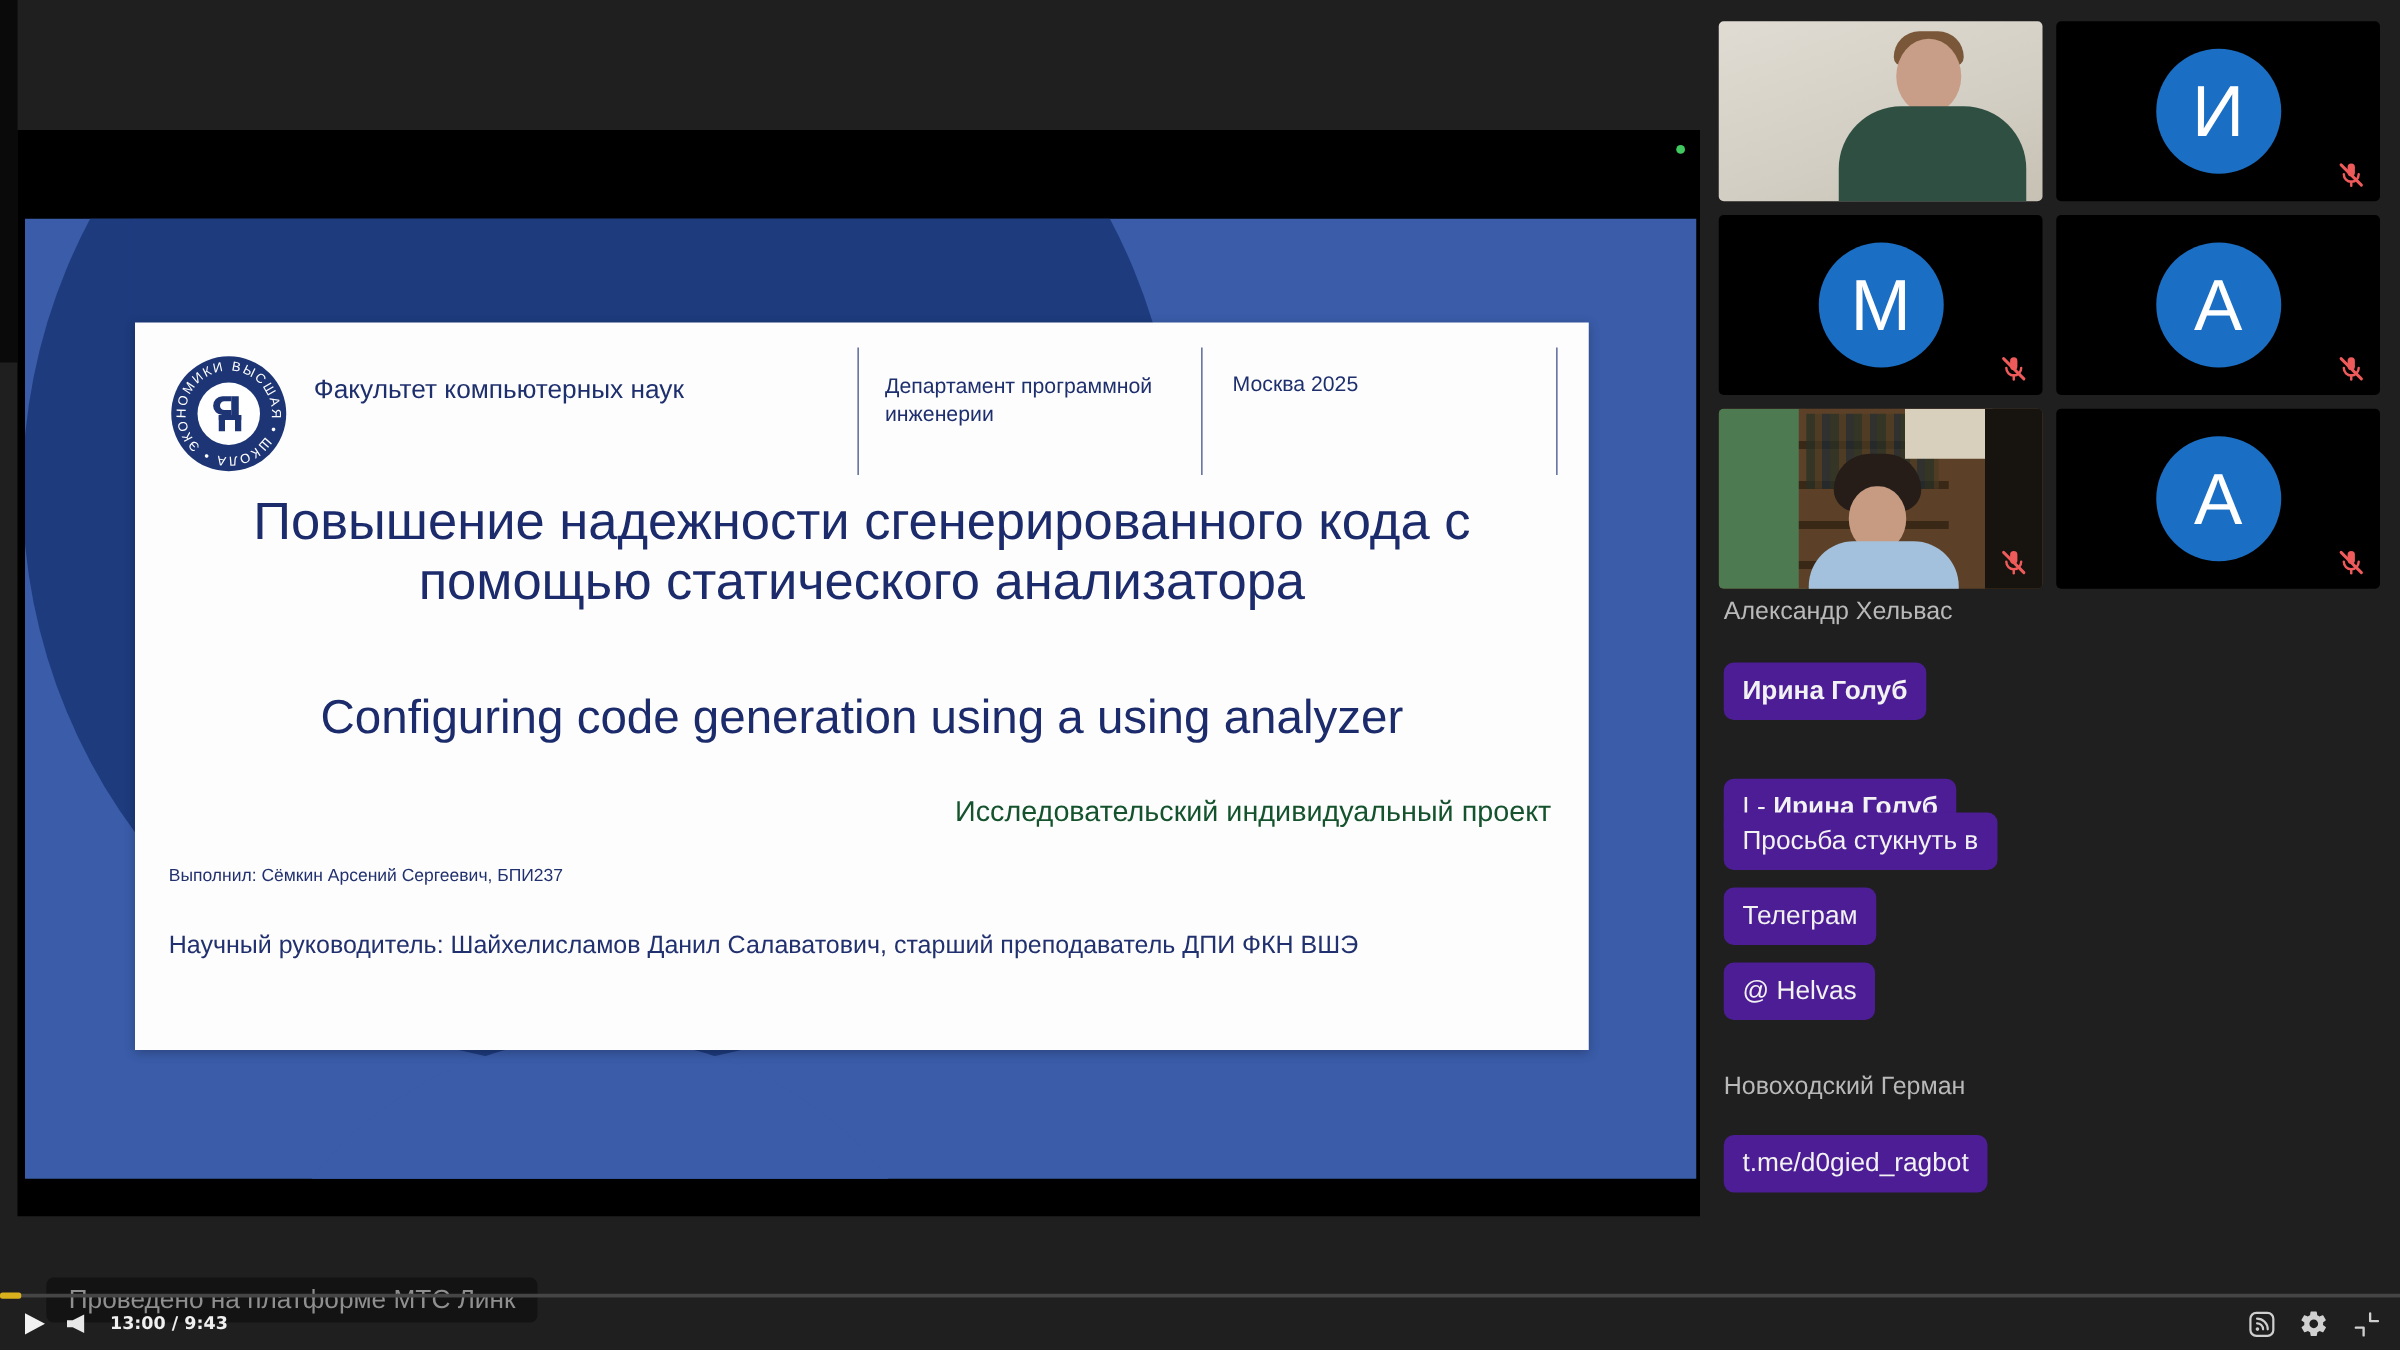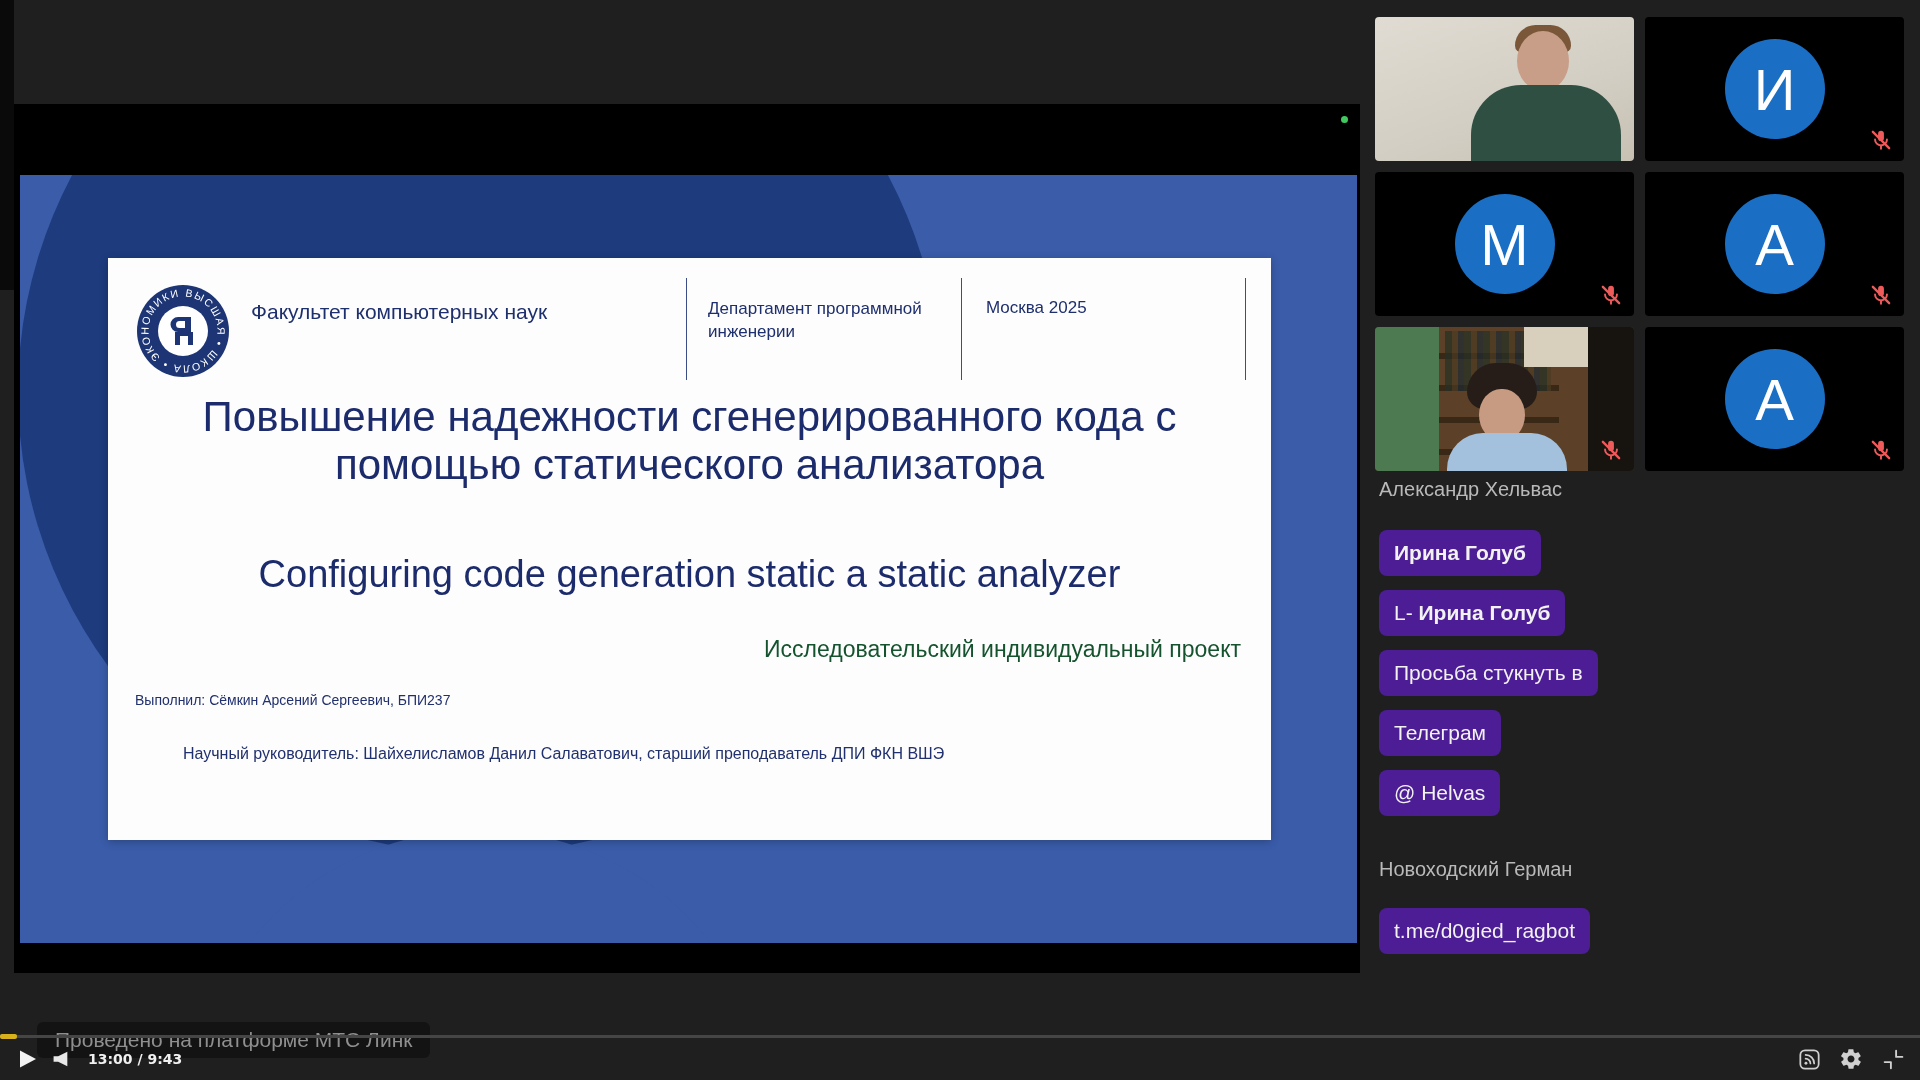--- a/index.html
+++ b/index.html
@@ -23,21 +23,21 @@
   .vdiv1{left:578px;} .vdiv2{left:853px;} .vdiv3{left:1137px;}
   .dept{position:absolute;left:600px;top:40px;width:215px;font-size:17px;line-height:1.35;color:#1e2f6e;}
   .cityyear{position:absolute;left:878px;top:40px;font-size:17px;color:#1e2f6e;}
   .title-ru{position:absolute;left:30px;top:135px;width:1103px;text-align:center;
             font-size:42px;line-height:1.15;color:#1c2b6b;}
   .title-en{position:absolute;left:30px;top:295px;width:1103px;text-align:center;
             font-size:38px;color:#1c2b6b;}
   .subtitle{position:absolute;left:30px;top:378px;width:1103px;text-align:right;
             font-size:23px;color:#14532d;}
   .author-line{position:absolute;left:27px;top:434px;font-size:14px;color:#21306e;}
-  .supervisor-line{position:absolute;left:27px;top:487px;font-size:16px;color:#21306e;margin-left:48px;}
+  .supervisor-line{position:absolute;left:27px;top:487px;font-size:20px;color:#21306e;}
   .rec-dot{position:absolute;right:12px;top:12px;width:7px;height:7px;border-radius:50%;background:#3fc95f;}
   
   .tile{position:absolute;width:259px;height:144px;border-radius:4px;overflow:hidden;background:#000;}
   .t-r1c1{left:1375px;top:17px;} .t-r1c2{left:1645px;top:17px;}
   .t-r2c1{left:1375px;top:172px;} .t-r2c2{left:1645px;top:172px;}
   .t-r3c1{left:1375px;top:327px;} .t-r3c2{left:1645px;top:327px;}
   .avatar{position:absolute;left:50%;top:50%;transform:translate(-50%,-50%);width:100px;height:100px;
           border-radius:50%;background:#1a6fc4;display:flex;align-items:center;justify-content:center;
           color:#fff;font-size:58px;}
   .mic-off{position:absolute;right:10px;bottom:8px;width:26px;height:26px;}
@@ -56,21 +56,21 @@
   .cam2 .books{position:absolute;left:70px;top:4px;width:106px;height:60px;
         background:repeating-linear-gradient(90deg,#243024 0 7px,#4a3a22 7px 13px,#1e2a33 13px 19px);opacity:.7;}
   .cam2 .hair2{position:absolute;left:92px;top:36px;width:70px;height:46px;border-radius:34px 34px 20px 20px;background:#261d18;}
   .cam2 .face2{position:absolute;left:104px;top:62px;width:46px;height:52px;border-radius:22px/26px;background:#c69b82;}
   .cam2 .shirt{position:absolute;left:72px;top:106px;width:120px;height:40px;border-radius:36px 36px 0 0;background:#a3c1dc;}
   
   .name-label{position:absolute;left:1379px;color:#b9b9b9;font-size:20px;}
   .lbl-row3{top:478px;} .lbl-bottom{top:858px;}
   .bubble{position:absolute;left:1379px;height:46px;box-sizing:border-box;padding:11px 15px;
           background:#4c1d95;border-radius:8px;color:#f2f2f2;font-size:21px;white-space:nowrap;}
-  .bb1{top:530px;} .bb2{top:590px;} .bb3{top:650px;} .bb4{top:710px;} .bb5{top:770px;} .bb6{top:908px;}
+  .bb1{top:530px;} .bb2{top:623px;} .bb3{top:650px;} .bb4{top:710px;} .bb5{top:770px;} .bb6{top:908px;}
   .bname{font-weight:bold;}
   
   .toast{position:absolute;left:37px;top:1022px;padding:6px 18px;background:rgba(18,18,18,.88);
          border-radius:6px;color:#8f8f8f;font-size:21px;white-space:nowrap;}
   .progress{position:absolute;left:0;top:1035px;width:1920px;height:3px;background:#454545;}
   .progress .played{position:absolute;left:0;top:-1px;width:17px;height:5px;border-radius:2px;background:#d8b11d;}
   .ctl{position:absolute;display:flex;align-items:center;justify-content:center;background:none;border:none;padding:0;cursor:pointer;}
   .play-btn{left:14px;top:1046px;width:26px;height:26px;}
   .vol-btn{left:48px;top:1048px;width:24px;height:22px;}
   .time{position:absolute;left:88px;top:1051px;color:#f0f0f0;font-size:14px;font-weight:bold;
@@ -118,21 +118,21 @@
           <div class="dept">Департамент программной инженерии</div>
           <div class="vdiv vdiv2"></div>
           <div class="cityyear">Москва 2025</div>
           <div class="vdiv vdiv3"></div>
         </div>
 
         <div class="title-ru">
           <div>Повышение надежности сгенерированного кода с</div>
           <div>помощью статического анализатора</div>
         </div>
-        <div class="title-en">Configuring code generation static a static analyzer</div>
+        <div class="title-en">Configuring code generation using a using analyzer</div>
         <div class="subtitle">Исследовательский индивидуальный проект</div>
         <div class="author-line">Выполнил: Сёмкин Арсений Сергеевич, БПИ237</div>
         <div class="supervisor-line">Научный руководитель: Шайхелисламов Данил Салаватович, старший преподаватель ДПИ ФКН ВШЭ</div>
       </div>
     </div>
     <div class="rec-dot"></div>
   </div>
 
   <div class="tile t-r1c1 cam1">
     <div class="hair"></div>

